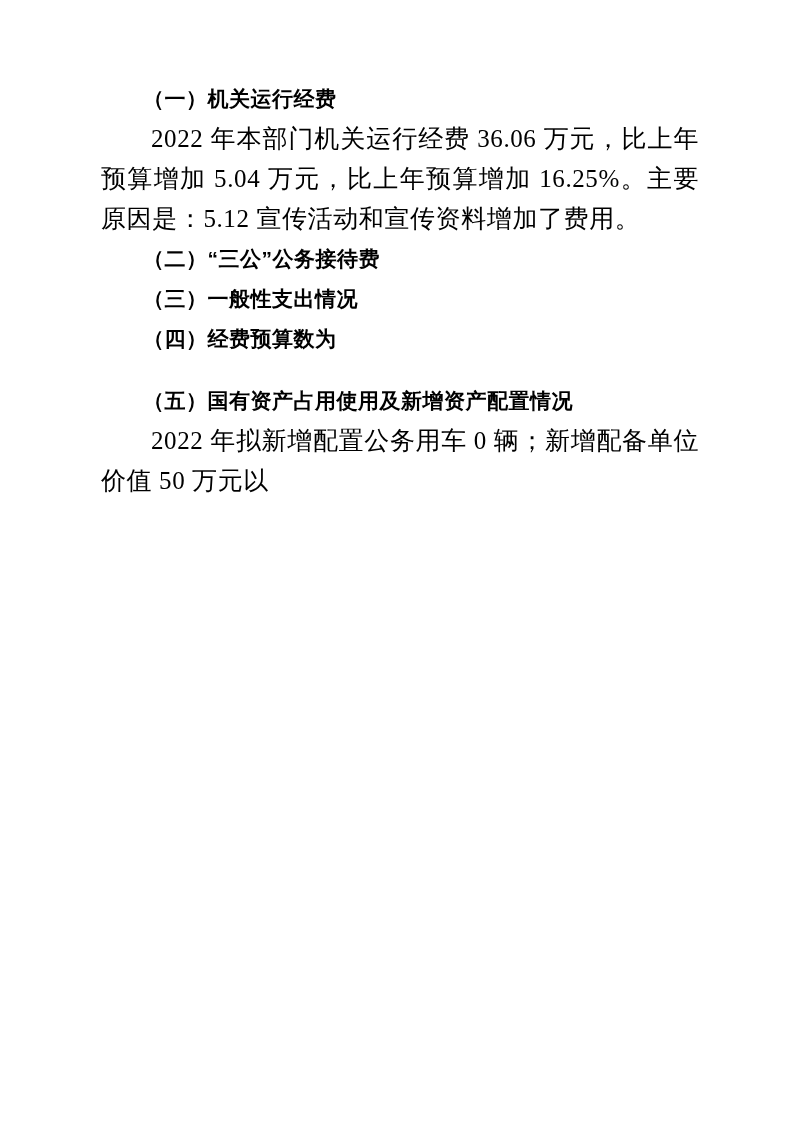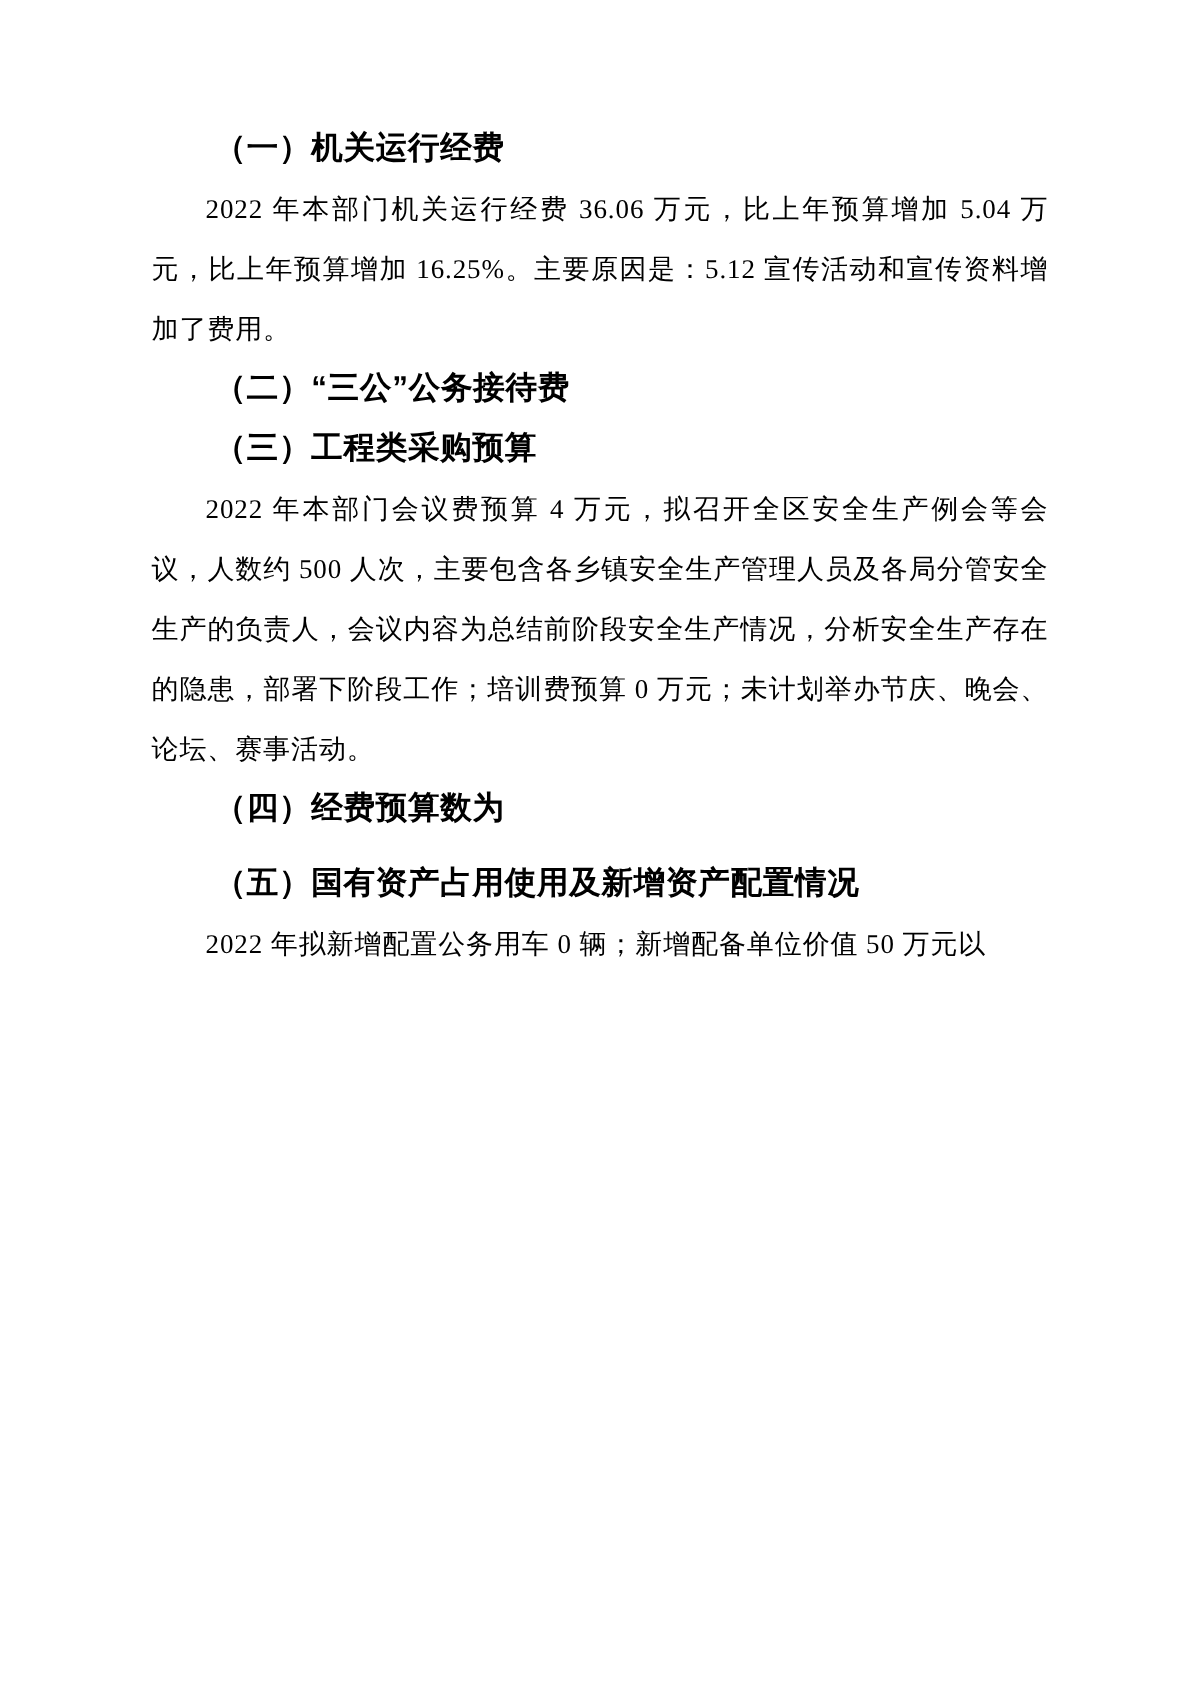--- a/index.html
+++ b/index.html
@@ -25,45 +25,44 @@
     font-size: 21px;
     line-height: 40px;
     text-indent: 2em;
     text-align: justify;
     letter-spacing: 0.5px;
     color: #000000;
   }
   .para {
     font-family: "Liberation Serif", "DejaVu Serif", serif;
     font-weight: normal;
-    font-size: 18px;
+    font-size: 25px;
     line-height: 40px;
     text-indent: 2em;
     text-align: justify;
     letter-spacing: 0.6px;
     color: #000000;
   }
   
-  .section:nth-of-type(5) .sec-heading { margin-top: 10px; }
+  .section:nth-of-type(5) .sec-heading { margin-top: 22px; }
 </style>
 </head>
 <body>
 
 <div class="page">
   <div class="content">
       <section class="section">
         <h2 class="sec-heading">（一）机关运行经费</h2>
         <p class="para">2022 年本部门机关运行经费 36.06 万元，比上年预算增加 5.04 万元，比上年预算增加 16.25%。主要原因是：5.12 宣传活动和宣传资料增加了费用。</p>
       </section>
       <section class="section">
         <h2 class="sec-heading">（二）“三公”公务接待费</h2>
       </section>
       <section class="section">
-        <h2 class="sec-heading">（三）工程类采购预算</h2>
-        <p class="para">2022 年本部门会议费预算 4 万元，拟召开全区安全生产例会等会议，人数约 500 人次，主要包含各乡镇安全生产管理人员及各局分管安全生产的负责人，会议内容为总结前阶段安全生产情况，分析安全生产存在的隐患，部署下阶段工作；培训费预算 0 万元；未计划举办节庆、晚会、论坛、赛事活动。</p>
+        <h2 class="sec-heading">（三）一般性支出情况</h2>
       </section>
       <section class="section">
         <h2 class="sec-heading">（四）经费预算数为</h2>
       </section>
       <section class="section">
         <h2 class="sec-heading">（五）国有资产占用使用及新增资产配置情况</h2>
         <p class="para">2022 年拟新增配置公务用车 0 辆；新增配备单位价值 50 万元以</p>
       </section>
     </div>
 </div>

